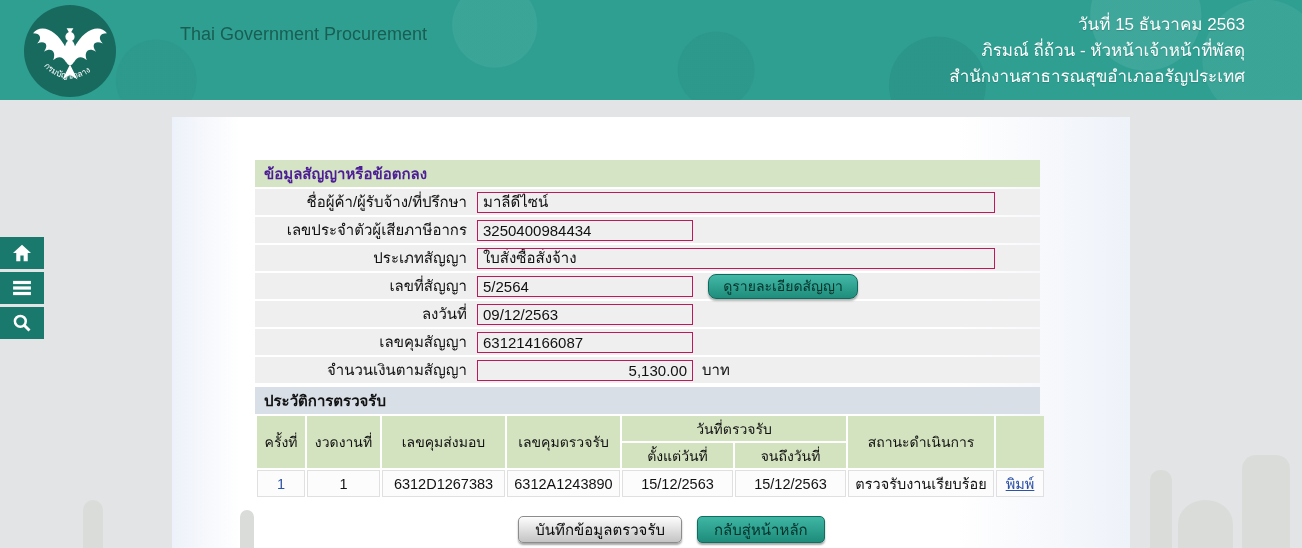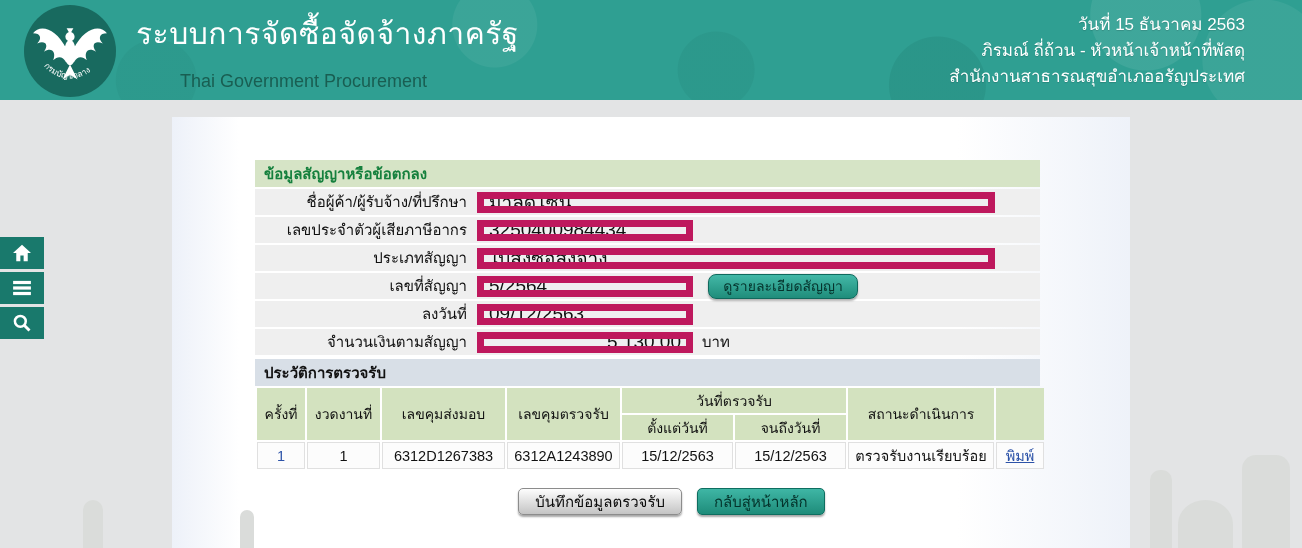--- a/index.html
+++ b/index.html
@@ -50,34 +50,34 @@
   .panel{
     position:absolute; left:172px; top:117px; width:958px; height:431px;
     background:linear-gradient(90deg,#edf1f9 0%,#ffffff 7%,#ffffff 82%,#eef2f9 100%);
   }
   .form-wrap{ position:absolute; left:83px; top:43px; width:785px; }
 
   .section-header{
     height:27px; line-height:27px; padding-left:9px;
     font-weight:bold; font-size:15px;
   }
-  .section-header.green{ background:#d6e4c6; color:#15803d; }
+  .section-header.green{ background:#d6e4c6; color:#4c1d95; }
   .section-header.blue{ background:#d8dfe7; color:#111; margin-top:4px; }
 
   .form-row{
     display:flex; align-items:center; margin-top:2px;
     background:#efefef; height:26px;
   }
   .form-label{
     width:222px; text-align:right; padding-right:10px;
     font-size:15px; color:#101010; flex:none;
   }
   .fld{
-    height:21px; border:7px solid #be185d; background:#efeff0;
-    font-size:19px; padding:0 5px; font-family:inherit; color:#101010;
+    height:21px; border:1px solid #be185d; background:#efeff0;
+    font-size:15px; padding:0 5px; font-family:inherit; color:#101010;
   }
   .fld-long{ width:518px; }
   .fld-med{ width:216px; }
   .fld-amount{ text-align:right; }
   .suffix{ margin-left:9px; font-size:15px; }
   .detail-btn{
     margin-left:15px; width:150px; height:25px;
     background:linear-gradient(#43b8a7,#1f8d7b);
     border:1px solid #10695d; border-radius:8px;
     color:#05332c; font-size:14px; font-family:inherit; cursor:pointer;
@@ -135,21 +135,20 @@
       </g>
       <defs>
         <path id="arcpath" d="M15 62 A40 40 0 0 0 85 62"></path>
       </defs>
       <text font-size="10" fill="#ffffff">
         <textPath href="#arcpath" startOffset="8%" id="logo-text-path">กรมบัญชีกลาง</textPath>
       </text>
     </svg>
   </div>
   <div class="title-block">
-    <div class="app-title">ระบบการจัดซื้อจัดจ้างภาครัฐ</div>
     <div class="app-subtitle">Thai Government Procurement</div>
   </div>
   <div class="user-block">
     <div>วันที่ 15 ธันวาคม 2563</div>
     <div>ภิรมณ์ ถี่ถ้วน - หัวหน้าเจ้าหน้าที่พัสดุ</div>
     <div>สำนักงานสาธารณสุขอำเภออรัญประเทศ</div>
   </div>
 </div>
 
 <div class="side-nav">
@@ -197,20 +196,24 @@
       <div class="form-label">เลขที่สัญญา</div>
       <input class="fld fld-med" readonly="" value="5/2564" style="">
       <button class="detail-btn">ดูรายละเอียดสัญญา</button>
     </div>
 
     <div class="form-row">
       <div class="form-label">ลงวันที่</div>
       <input class="fld fld-med" readonly="" value="09/12/2563" style="">
     </div>
 
+    <div class="form-row">
+      <div class="form-label">เลขคุมสัญญา</div>
+      <input class="fld fld-med" readonly="" value="631214166087" style="">
+    </div>
 
     <div class="form-row">
       <div class="form-label">จำนวนเงินตามสัญญา</div>
       <input class="fld fld-med fld-amount" readonly="" value="5,130.00" style="">
       <span class="suffix">บาท</span>
     </div>
 
     <div class="section-header blue">ประวัติการตรวจรับ</div>
 
     <table class="history">

